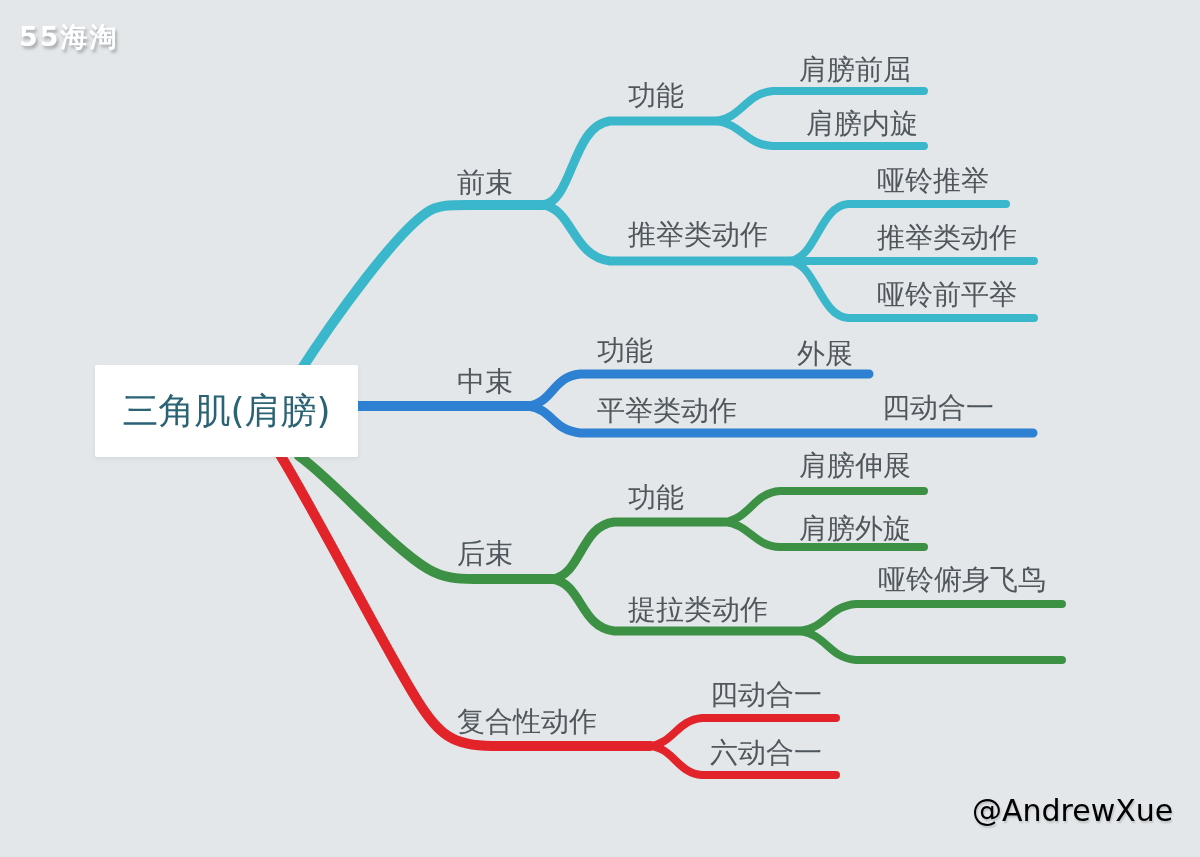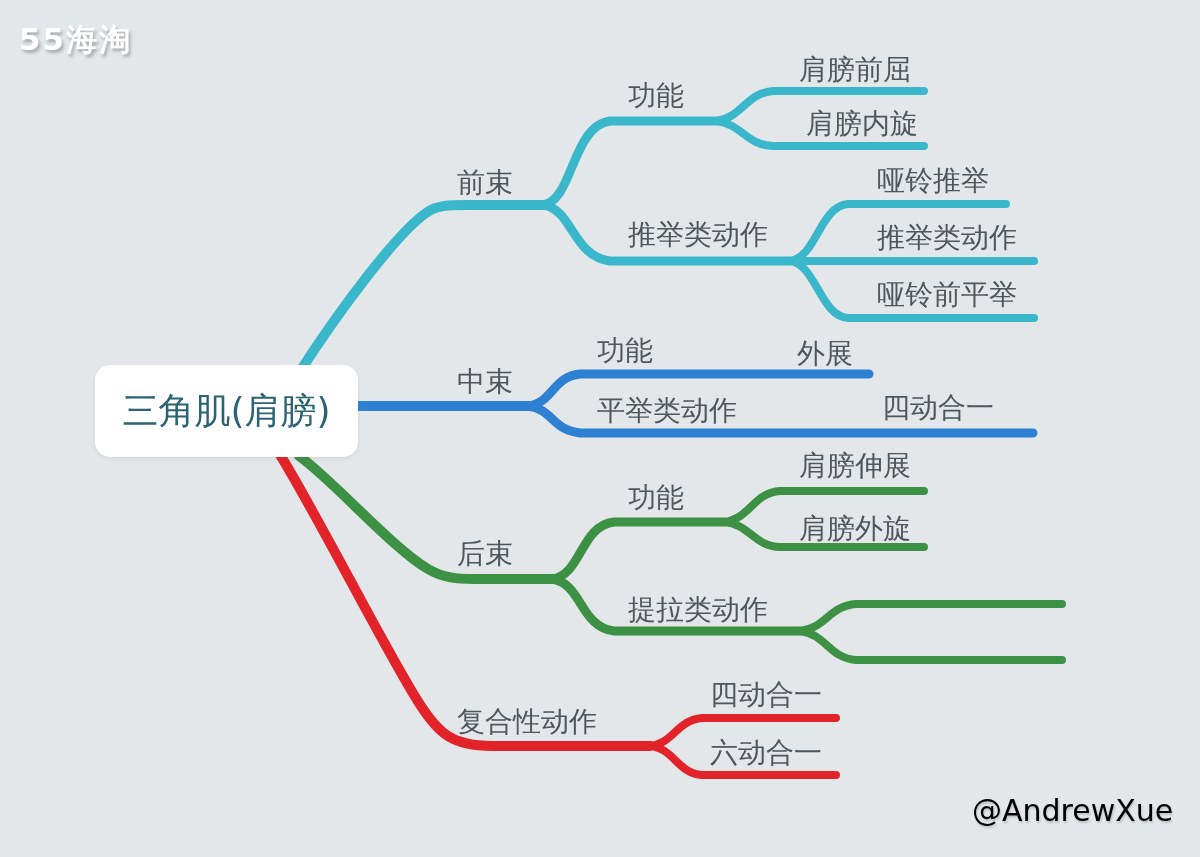--- a/index.html
+++ b/index.html
@@ -9,26 +9,26 @@
     font-family:"DejaVu Sans","Liberation Sans",sans-serif;
   }
   #mindmap-canvas{position:absolute;left:0;top:0;}
   .labels{position:absolute;left:0;top:0;width:1200px;height:857px;}
   .node-label{
     position:absolute;font-size:28px;line-height:1.0;white-space:nowrap;
     color:inherit;cursor:default;
   }
   .root-node{
     position:absolute;left:95px;top:365px;width:263px;height:92px;
-    border-radius:15px;display:flex;align-items:center;justify-content:center;
+    border-radius:2px;display:flex;align-items:center;justify-content:center;
     font-size:36px;white-space:nowrap;
     box-shadow:0 2px 4px rgba(90,100,110,0.10);
   }
   .wm-top{
-    position:absolute;left:19px;top:19px;font-size:31px;font-weight:bold;
+    position:absolute;left:19px;top:19px;font-size:27px;font-weight:bold;
     letter-spacing:2px;color:#ffffff;
     text-shadow:2px 3px 3px rgba(120,126,132,0.55);
   }
   .wm-bottom{
     position:absolute;left:972px;top:793px;font-size:30px;color:#000000;
     text-shadow:1px 2px 2px rgba(140,146,152,0.45);
   }
 </style>
 </head>
 <body style="background: rgb(227, 231, 233);">
@@ -84,20 +84,21 @@
   <div class="node-label" style="left:597px;top:337px">功能</div>
   <div class="node-label" style="left:797px;top:340px">外展</div>
   <div class="node-label" style="left:597px;top:397px">平举类动作</div>
   <div class="node-label" style="left:882px;top:394px">四动合一</div>
 
   <div class="node-label" style="left:457px;top:540px">后束</div>
   <div class="node-label" style="left:628px;top:484px">功能</div>
   <div class="node-label" style="left:799px;top:452px">肩膀伸展</div>
   <div class="node-label" style="left:799px;top:515px">肩膀外旋</div>
   <div class="node-label" style="left:628px;top:596px">提拉类动作</div>
+  <div class="node-label" style="left:878px;top:566px">哑铃俯身飞鸟</div>
 
   <div class="node-label" style="left:457px;top:708px">复合性动作</div>
   <div class="node-label" style="left:710px;top:681px">四动合一</div>
   <div class="node-label" style="left:710px;top:739px">六动合一</div>
 </div>
 
 <div class="root-node" style="background: rgb(255, 255, 255);">
   <span style="color: rgb(43, 99, 117);">三角肌(肩膀)</span>
 </div>
 

